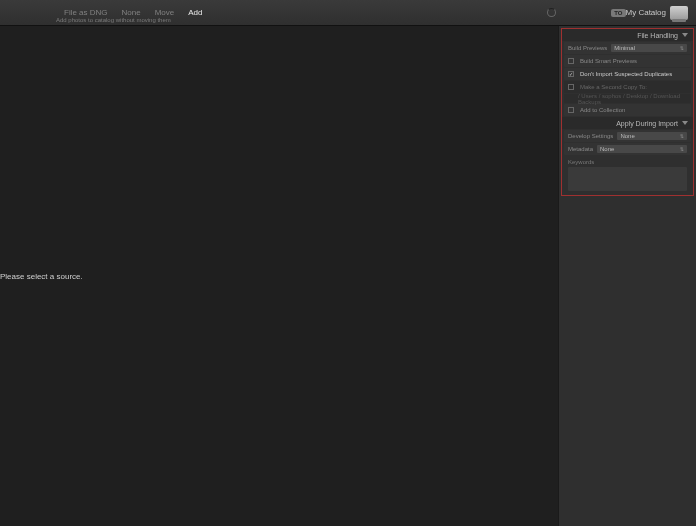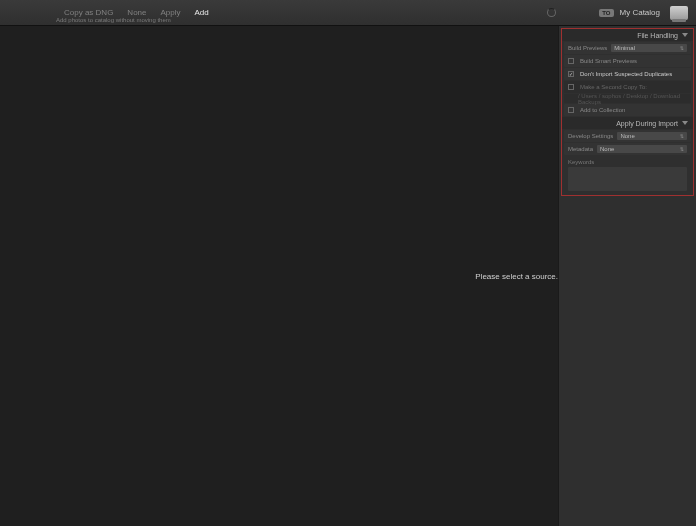--- a/index.html
+++ b/index.html
@@ -2,28 +2,28 @@
 <html><head>
 <meta charset="utf-8">
 <style>
 *{margin:0;padding:0;box-sizing:border-box;font-family:"Helvetica Neue",Arial,sans-serif;-webkit-font-smoothing:antialiased}
 body{background:#1a1a1a;width:696px;height:526px;overflow:hidden}
 .topbar{height:26px;background:linear-gradient(#3a3a3a,#2f2f2f);border-bottom:1px solid #111;display:flex;align-items:center;padding:0 8px;position:relative}
 .modes{display:flex;gap:14px;margin-left:56px}
 .mode{font-size:8px;color:#808080;cursor:pointer}
 .mode.active{color:#eaeaea;font-weight:normal}
 .subtitle{position:absolute;left:56px;top:17px;font-size:6px;color:#7a7a7a}
-.right-top{margin-left:auto;display:flex;align-items:center;gap:6px}
+.right-top{margin-left:auto;display:flex;align-items:center;}
 .to-badge{background:#787878;color:#222;font-size:6px;padding:1px 3px;border-radius:2px;font-weight:bold}
 .catalog-label{font-size:8px;color:#c8c8c8}
 .hdd-icon{width:18px;height:14px;background:linear-gradient(#d0d0d0,#9a9a9a);border-radius:2px;margin-left:4px;position:relative}
 .hdd-icon:after{content:"";position:absolute;bottom:-2px;left:2px;width:14px;height:3px;background:#777;border-radius:1px}
 .spinner{width:9px;height:9px;border:1px solid #666;border-top-color:#222;border-radius:50%;position:absolute;left:547px}
 .main{display:flex;height:500px}
-.preview{flex:1;background:#1f1f1f;display:flex;align-items:center;justify-content:flex-end}
+.preview{flex:1;background:#1f1f1f;display:flex;align-items:center;justify-content:flex-start}
 .preview-msg{font-size:8px;color:#d0d0d0}
 .sidepanel{width:138px;background:#2f2f2f;border-left:1px solid #1a1a1a}
 .highlight-box{border:1px solid #a03030;margin:2px}
 .panel-header{height:12px;background:#2a2a2a;display:flex;align-items:center;justify-content:flex-end;padding:0 5px;font-size:7px;color:#b8b8b8}
 .tri{width:0;height:0;border-left:3px solid transparent;border-right:3px solid transparent;border-top:4px solid #888;margin-left:4px}
 .row{display:flex;align-items:center;height:12px;padding:0 4px;font-size:6px;color:#888;background:#333;margin:1px 2px;border-radius:1px}
 .row .lbl{flex:0 0 auto;margin-right:4px;text-align:right}
 .row .lbl-left{margin-left:2px}
 .row-dark{background:#2c2c2c}
 .chk{width:6px;height:6px;border:1px solid #666;margin-right:4px;display:inline-flex;align-items:center;justify-content:center;font-size:5px;color:#ccc;line-height:1}
@@ -35,23 +35,23 @@
 .kw-area{margin:2px;padding:2px 4px}
 .kw-label{font-size:6px;color:#777}
 .kw-box{background:#3a3a3a;height:24px;margin-top:2px;border-radius:1px}
 .pad-row{padding-left:14px}
 </style>
 </head>
 <body>
 
 <div class="topbar">
   <div class="modes">
-    <span class="mode">Copy as DNG</span>
+    <span class="mode">File as DNG</span>
     <span class="mode">None</span>
-    <span class="mode">Apply</span>
+    <span class="mode">Move</span>
     <span class="mode active">Add</span>
   </div>
   <div class="subtitle">Add photos to catalog without moving them</div>
   <div class="spinner"></div>
   <div class="right-top">
     <span class="to-badge">TO</span>
     <span class="catalog-label">My Catalog</span>
     <span class="hdd-icon"></span>
   </div>
 </div>

